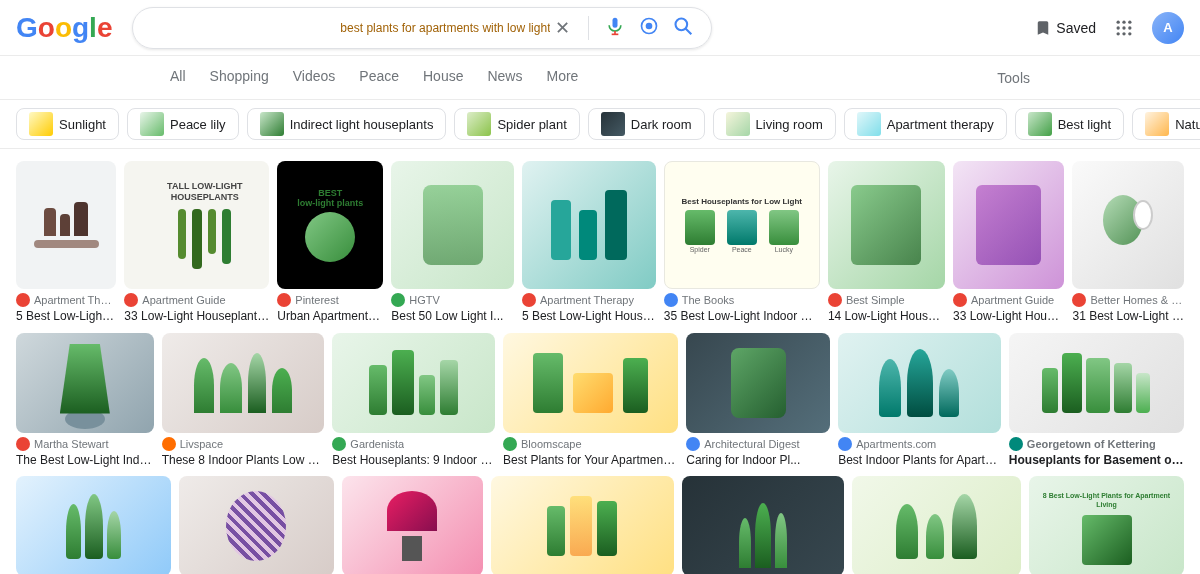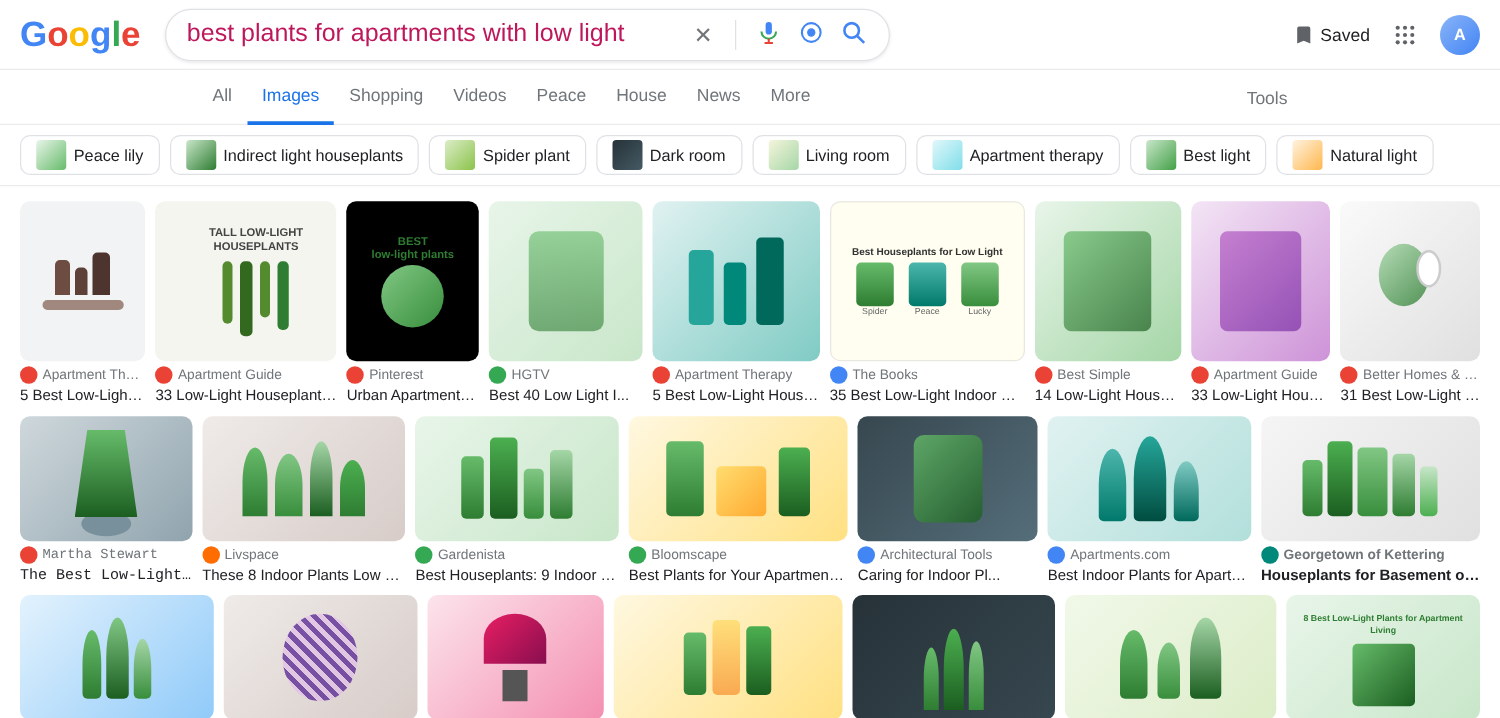--- a/index.html
+++ b/index.html
@@ -78,21 +78,21 @@
   <div id="logo">
     <span class="logo-g">G</span>
       <span class="logo-o1">o</span>
       <span class="logo-o2">o</span>
       <span class="logo-g2">g</span>
       <span class="logo-l">l</span>
       <span class="logo-e">e</span>
   </div>
 
   <div id="search-bar">
-    <input type="text" id="search-input" style="border: none; outline: none; flex: 1 1 0%; font-size: 20px; color: #be185d; width: 100%;" value="best plants for apartments with low light">
+    <input type="text" id="search-input" style="border: none; outline: none; flex: 1 1 0%; font-size: 12px; color: #a16207; width: 100%; text-align: right;" value="best plants for apartments with low light">
     <div class="search-icons">
       <button class="icon-btn">
         <span style="color:#70757a;font-size:18px;">✕</span>
       </button>
       <div style="width:1px;height:24px;background:#dfe1e5;margin:0 4px;"></div>
       <button class="icon-btn">
         <span>
           <svg width="20" height="20" viewBox="0 0 24 24" fill="none">
             <rect x="9" y="2" width="6" height="12" rx="3" fill="#4285F4"></rect>
             <path d="M5 11a7 7 0 0014 0" stroke="#34A853" stroke-width="2" fill="none"></path>
@@ -143,23 +143,20 @@
     <div class="avatar" style="background: linear-gradient(135deg, #8AB4F8, #4285F4);">
       <span style="font-size:13px;font-weight:bold;color:#fff;">A</span>
     </div>
   </div>
 </div>
 
 <div id="nav-tabs">
   <div class="nav-tab">
     <span>All</span>
   </div>
-  <div class="nav-tab active">
-    <span>Images</span>
-  </div>
   <div class="nav-tab">
     <span>Shopping</span>
   </div>
   <div class="nav-tab">
     <span>Videos</span>
   </div>
   <div class="nav-tab">
     <span>Peace</span>
   </div>
   <div class="nav-tab">
@@ -170,20 +167,24 @@
   </div>
   <div class="nav-tab">
     <span>More</span>
   </div>
   <div class="tools-btn">
     <span>Tools</span>
   </div>
 </div>
 
 <div id="filter-chips">
+  <div class="chip">
+    <span class="chip-thumb-placeholder ct-sunlight"></span>
+    <span>Sunlight</span>
+  </div>
   <div class="chip">
     <span class="chip-thumb-placeholder ct-peace"></span>
     <span>Peace lily</span>
   </div>
   <div class="chip">
     <span class="chip-thumb-placeholder ct-indirect"></span>
     <span>Indirect light houseplants</span>
   </div>
   <div class="chip">
     <span class="chip-thumb-placeholder ct-spider"></span>
@@ -270,21 +271,21 @@
     <div class="grid-item" style="flex:1.1;">
       <div class="img-box row-1-heights" style="background:linear-gradient(135deg,#e8f5e9,#c8e6c9);">
         <div class="img-placeholder-bg">
           <div style="width:60px;height:80px;background:linear-gradient(180deg,#66bb6a,#2e7d32);border-radius:8px;opacity:0.6;"></div>
         </div>
       </div>
       <div class="source-line">
         <span class="source-favicon fav-green"></span>
         <span class="source-name">HGTV</span>
       </div>
-      <div class="source-desc">Best 40 Low Light I...</div>
+      <div class="source-desc">Best 50 Low Light I...</div>
     </div>
 
     <div class="grid-item" style="flex:1.2;">
       <div class="img-box row-1-heights" style="background:linear-gradient(135deg,#e0f2f1,#80cbc4);">
         <div class="img-placeholder-bg">
           <div style="display:flex;gap:8px;align-items:flex-end;">
             <div style="width:20px;height:60px;background:#26a69a;border-radius:4px;"></div>
             <div style="width:18px;height:50px;background:#00897b;border-radius:4px;"></div>
             <div style="width:22px;height:70px;background:#00695c;border-radius:4px;"></div>
           </div>
@@ -362,21 +363,21 @@
       <div class="source-line">
         <span class="source-favicon fav-red"></span>
         <span class="source-name">Better Homes &amp; Gardens</span>
       </div>
       <div class="source-desc">31 Best Low-Light Indo...</div>
     </div>
   </div>
 
   <div class="grid-row">
 
-    <div class="grid-item" style="flex:1.1;font-family:Liberation Mono, monospace;">
+    <div class="grid-item" style="flex:1.1;">
       <div class="img-box row-2-heights" style="background:linear-gradient(135deg,#cfd8dc,#90a4ae);">
         <div class="img-placeholder-bg">
           <div style="display:flex;flex-direction:column;align-items:center;justify-content:flex-end;height:100%;">
             <div style="width:50px;height:70px;background:linear-gradient(180deg,#66bb6a,#1b5e20);clip-path:polygon(20% 0%,80% 0%,100% 100%,0% 100%);"></div>
             <div style="width:40px;height:20px;background:#78909c;border-radius:50%;margin-top:-5px;"></div>
           </div>
         </div>
       </div>
       <div class="source-line">
         <span class="source-favicon fav-red"></span>
@@ -439,21 +440,21 @@
     </div>
 
     <div class="grid-item" style="flex:1.15;">
       <div class="img-box row-2-heights" style="background:linear-gradient(135deg,#37474f,#546e7a);">
         <div class="img-placeholder-bg">
           <div style="width:55px;height:70px;background:linear-gradient(135deg,#66bb6a,#1b5e20);border-radius:8px;opacity:0.8;"></div>
         </div>
       </div>
       <div class="source-line">
         <span class="source-favicon fav-blue"></span>
-        <span class="source-name">Architectural Tools</span>
+        <span class="source-name">Architectural Digest</span>
       </div>
       <div class="source-desc">Caring for Indoor Pl...</div>
     </div>
 
     <div class="grid-item" style="flex:1.3;">
       <div class="img-box row-2-heights" style="background:linear-gradient(135deg,#e0f2f1,#b2dfdb);">
         <div class="img-placeholder-bg">
           <div style="display:flex;gap:6px;align-items:flex-end;">
             <div style="width:22px;height:58px;background:linear-gradient(180deg,#4db6ac,#00796b);border-radius:50% 50% 4px 4px;"></div>
             <div style="width:26px;height:68px;background:linear-gradient(180deg,#26a69a,#004d40);border-radius:50% 50% 4px 4px;"></div>

